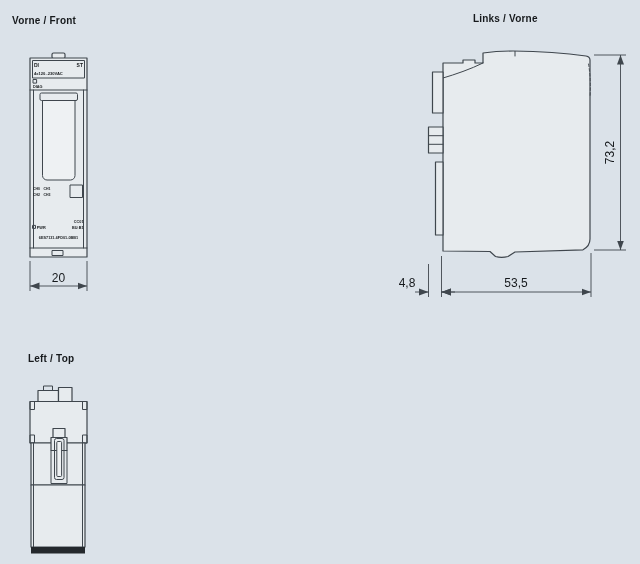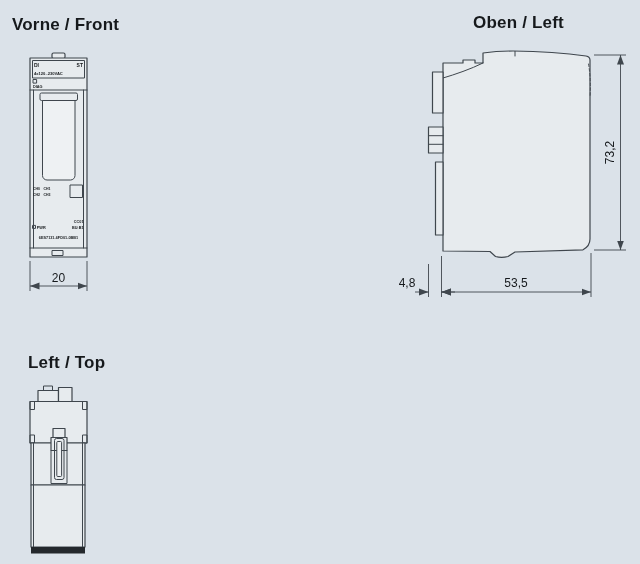--- a/index.html
+++ b/index.html
@@ -3,21 +3,21 @@
 <meta charset="utf-8">
 <style>
   html,body{margin:0;padding:0;}
   .canvas{
     position:relative;width:640px;height:564px;
     background:var(--background,#dbe2e9);
     font-family:"Liberation Sans",sans-serif;
     overflow:hidden;
   }
   .view-title{
-    position:absolute;font-size:17px;font-weight:700;
+    position:absolute;font-size:10px;font-weight:700;
     color:var(--text,#16191c);letter-spacing:.2px;white-space:nowrap;
   }
   .canvas svg{position:absolute;overflow:visible;}
 
   
   .body{fill:var(--fill-body,#e7ebee);stroke:var(--line,#3f464d);stroke-width:1.2;stroke-linejoin:round;}
   .panel{fill:var(--fill-panel,#eef1f3);stroke:var(--line,#3f464d);stroke-width:1;}
   .lnf{fill:none;stroke:var(--line,#3f464d);stroke-width:1;stroke-linejoin:round;}
   .ln{fill:none;stroke:var(--line,#3f464d);stroke-width:1;stroke-linecap:round;}
   .dash{stroke-dasharray:2.6 2.2;stroke-width:.9;}
@@ -99,21 +99,21 @@
       <g>
         <path class="dim" d="M10,216 V246"></path>
         <path class="dim" d="M67,216 V246"></path>
         <line class="dim" x1="10" y1="241" x2="67" y2="241" marker-start="url(#arr)" marker-end="url(#arr)"></line>
         <text class="t-dim" x="38.5" y="236.5" text-anchor="middle">20</text>
       </g>
     </svg>
   </section>
 
   <section>
-    <div class="view-title" style="left:473px;top:13px">Oben / Left</div>
+    <div class="view-title" style="left:473px;top:13px">Links / Vorne</div>
 
     <svg style="left:395px;top:40px" width="245" height="260" viewBox="0 0 245 260">
 
       <g>
         <path class="body" d="M48,23 H68 V20 H80 V23 H88 V13
                  C98,11.6 108,11 118,11
                  C143,11.2 172,13.2 191,16
                  Q195,16.8 195,20
                  V199
                  Q195,206 188,209.8

